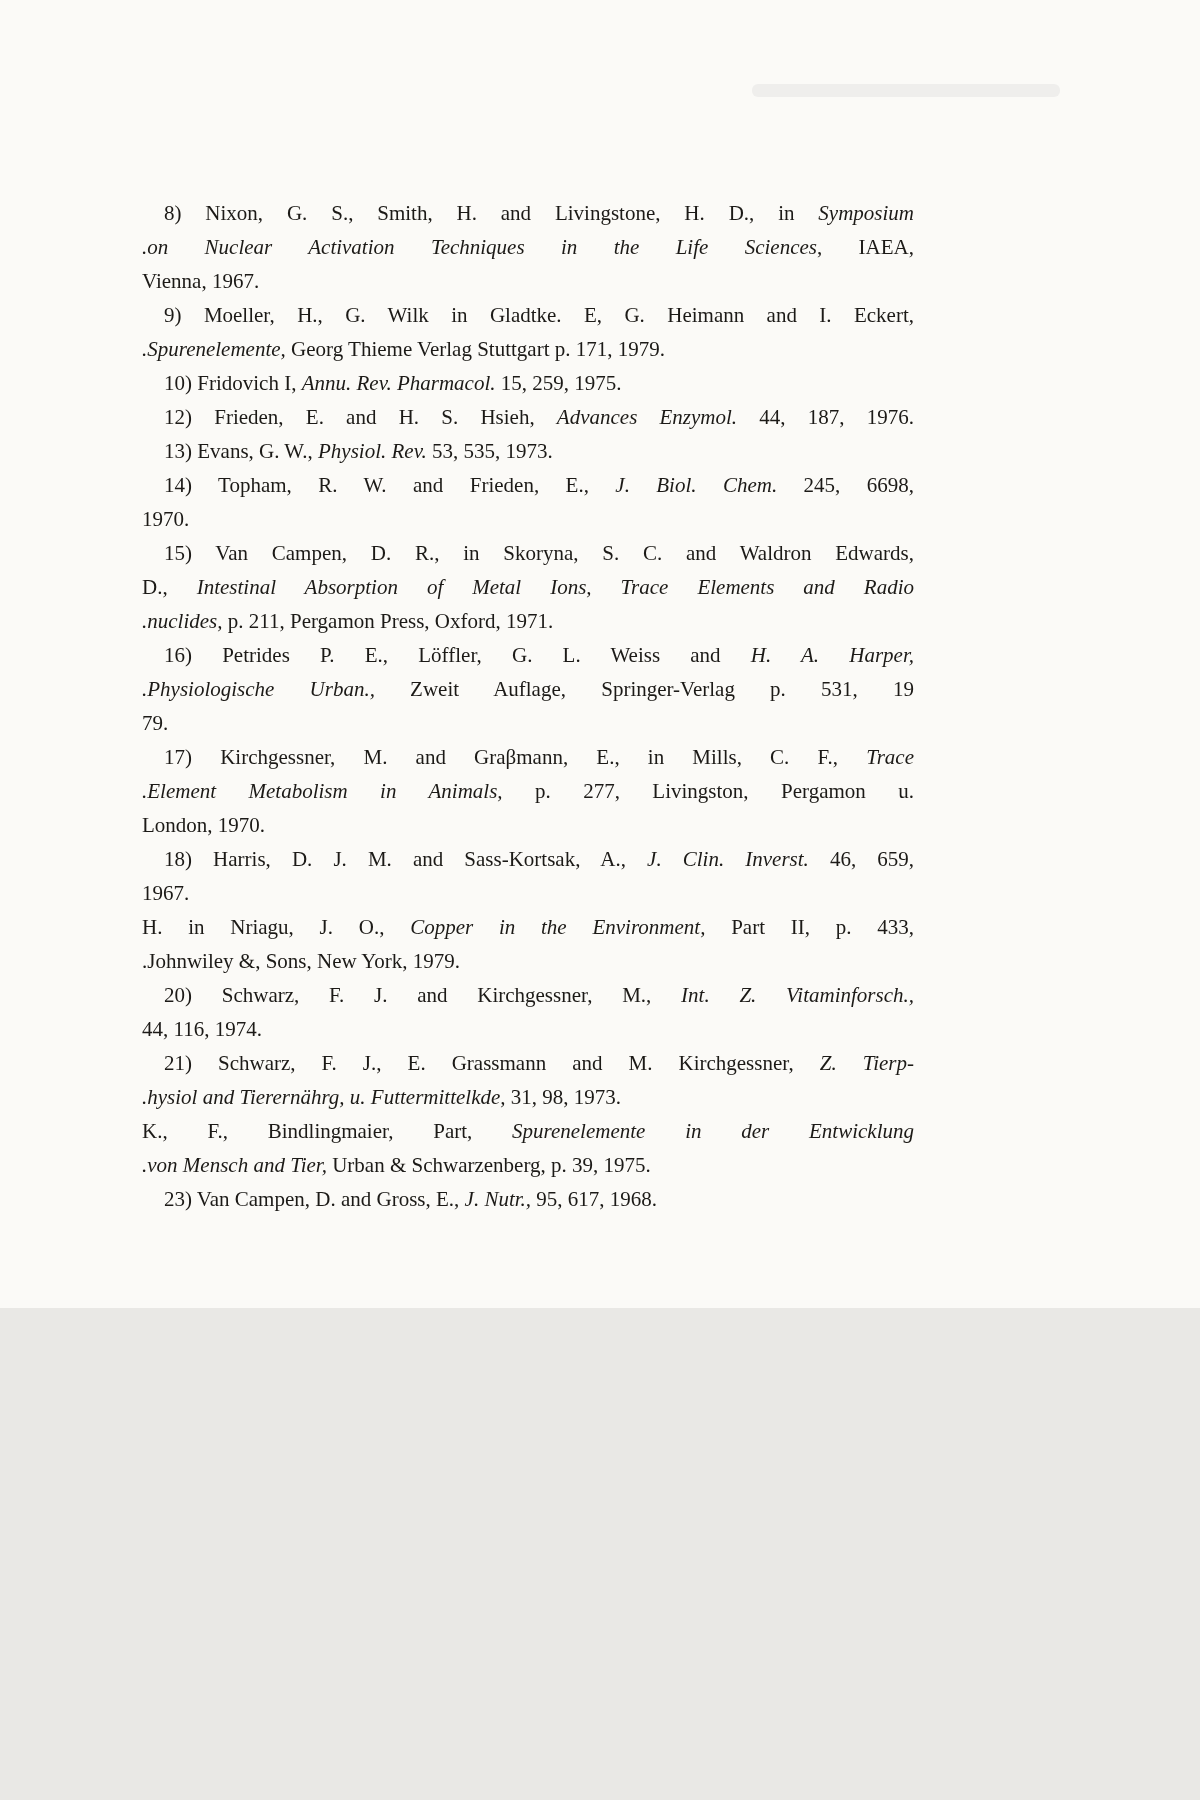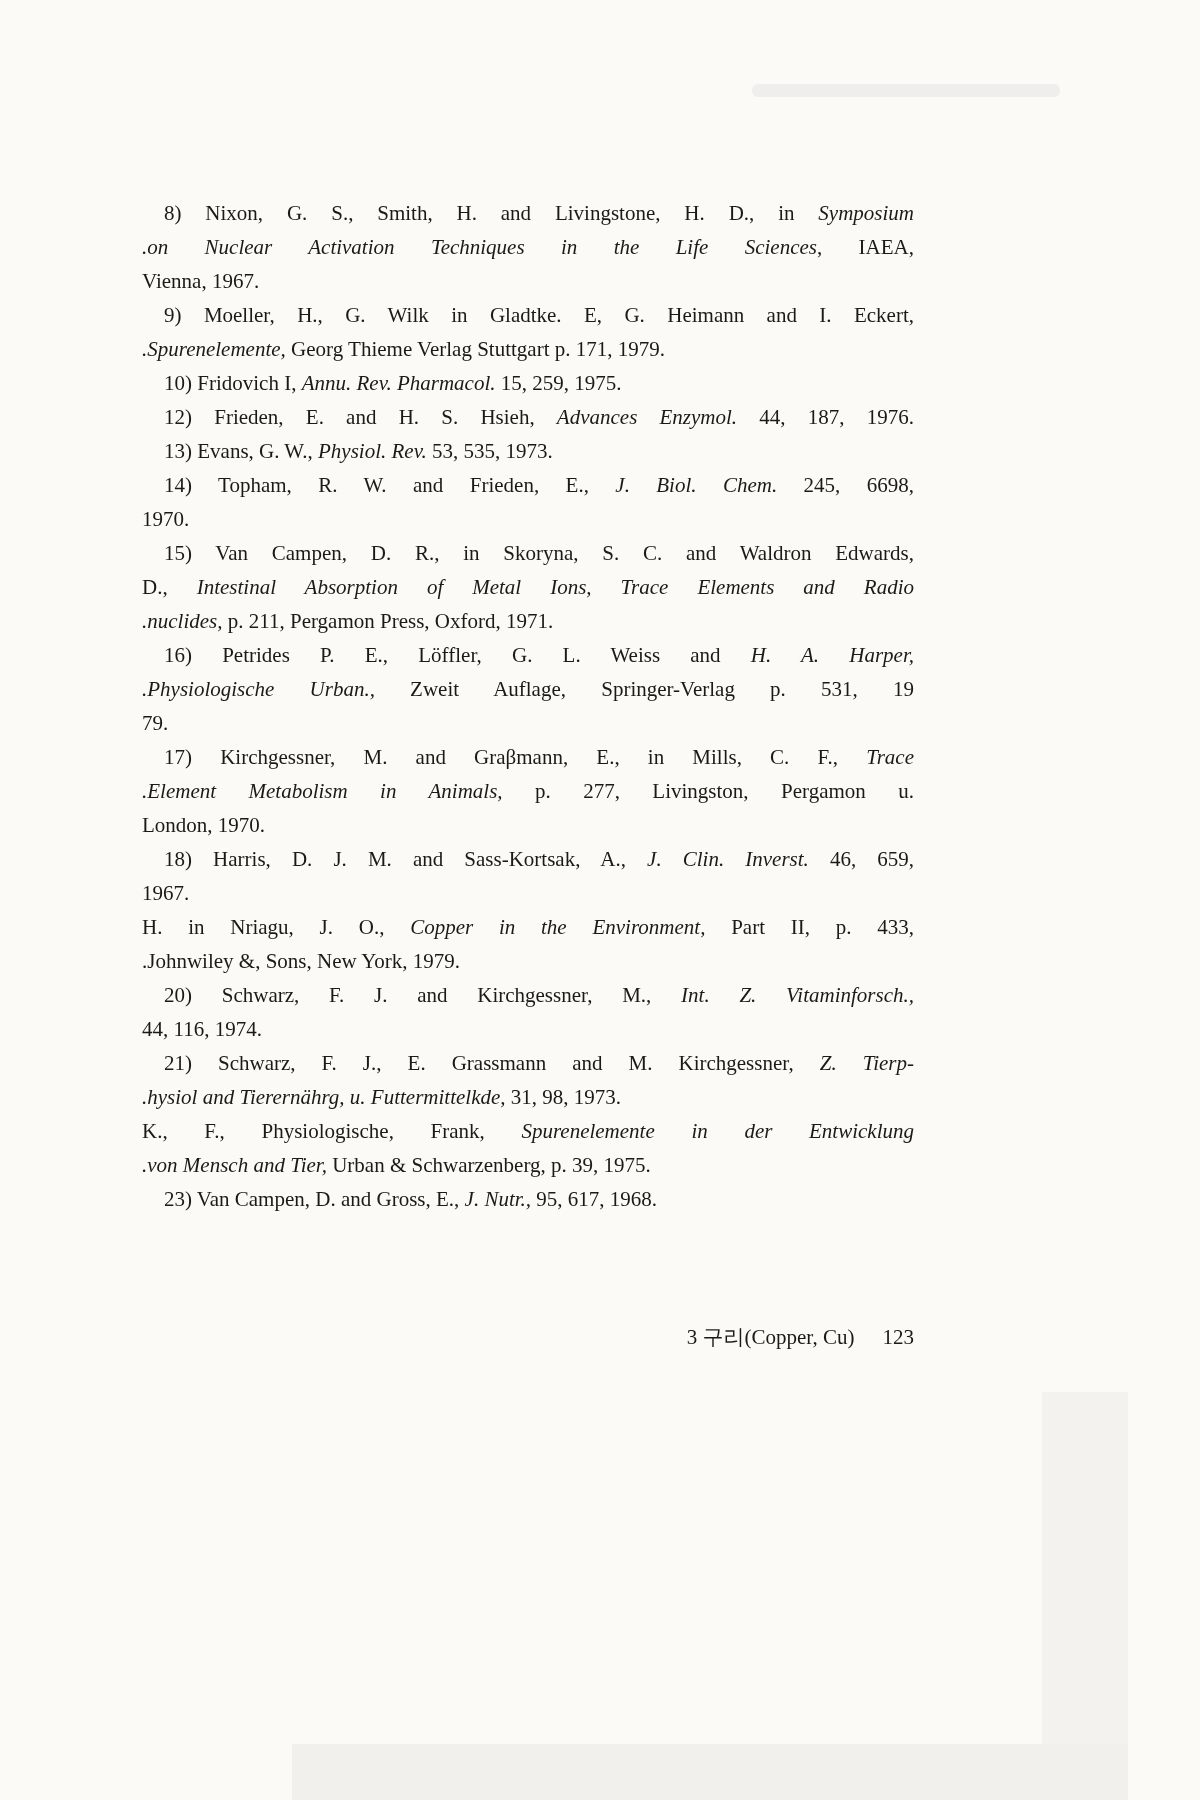--- a/index.html
+++ b/index.html
@@ -2,21 +2,21 @@
 <html style="--paper: #fbfaf7; --ink: #1c1a17;"><head>
 <meta charset="utf-8">
 <style>
   :root{
     --paper:#fbfaf7;
     --ink:#1c1a17;
   }
   html,body{margin:0;padding:0;background:#e9e8e5;}
   .page{
     position:relative;
-    width:1200px;height:1800px;
+    width:1200px;height:1308px;
     margin:0 auto;
     background:var(--paper);
     font-family:"Liberation Serif","DejaVu Serif",serif;
     color:var(--ink);
     overflow:hidden;
   }
   .text-block{
     position:absolute;
     left:142px;top:196px;width:772px;
     font-size:21px;line-height:34px;
@@ -94,21 +94,21 @@
       </div>
     <div>
         <div class="line just indent"><span>20) Schwarz, F. J. and Kirchgessner, M., </span><span class="it">Int. Z. Vitaminforsch.,</span></div>
         <div class="line"><span>44, 116, 1974.</span></div>
       </div>
     <div>
         <div class="line just indent"><span>21) Schwarz, F. J., E. Grassmann and M. Kirchgessner, </span><span class="it">Z. Tierp-</span></div>
         <div class="line"><span class="it">.hysiol and Tierernährg, u. Futtermittelkde,</span><span> 31, 98, 1973.</span></div>
       </div>
     <div>
-        <div class="line just"><span>K., F., Physiologische, Frank, </span><span class="it">Spurenelemente in der Entwicklung</span></div>
+        <div class="line just"><span>K., F., Bindlingmaier, Part, </span><span class="it">Spurenelemente in der Entwicklung</span></div>
         <div class="line"><span class="it">.von Mensch and Tier,</span><span> Urban &amp; Schwarzenberg, p. 39, 1975.</span></div>
       </div>
     <div>
         <div class="line indent"><span>23) Van Campen, D. and Gross, E., </span><span class="it">J. Nutr.,</span><span> 95, 617, 1968.</span></div>
       </div>
   </div>
 
   <div class="footer">
     <span>3 구리(Copper, Cu)</span><span class="pgnum">123</span>
   </div>

